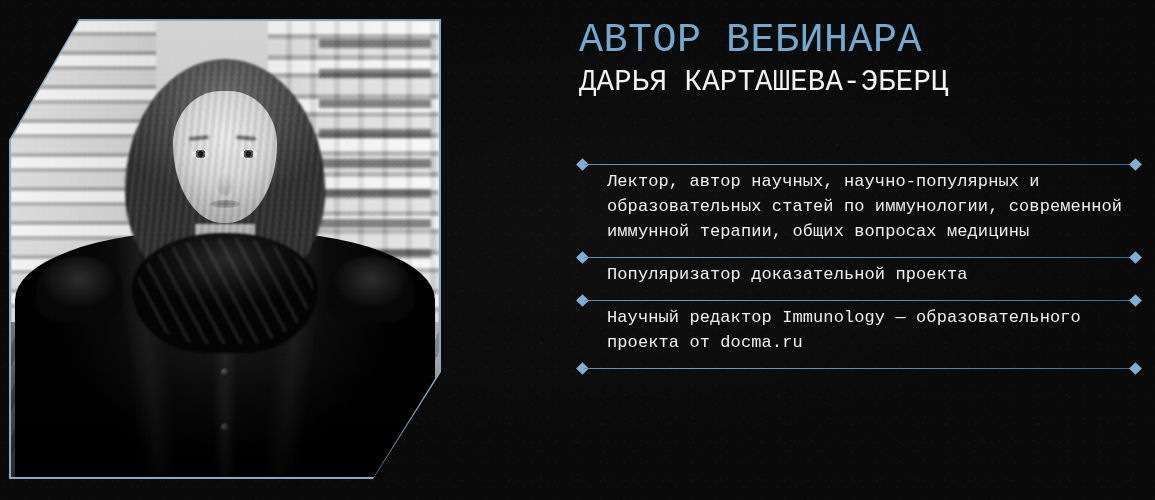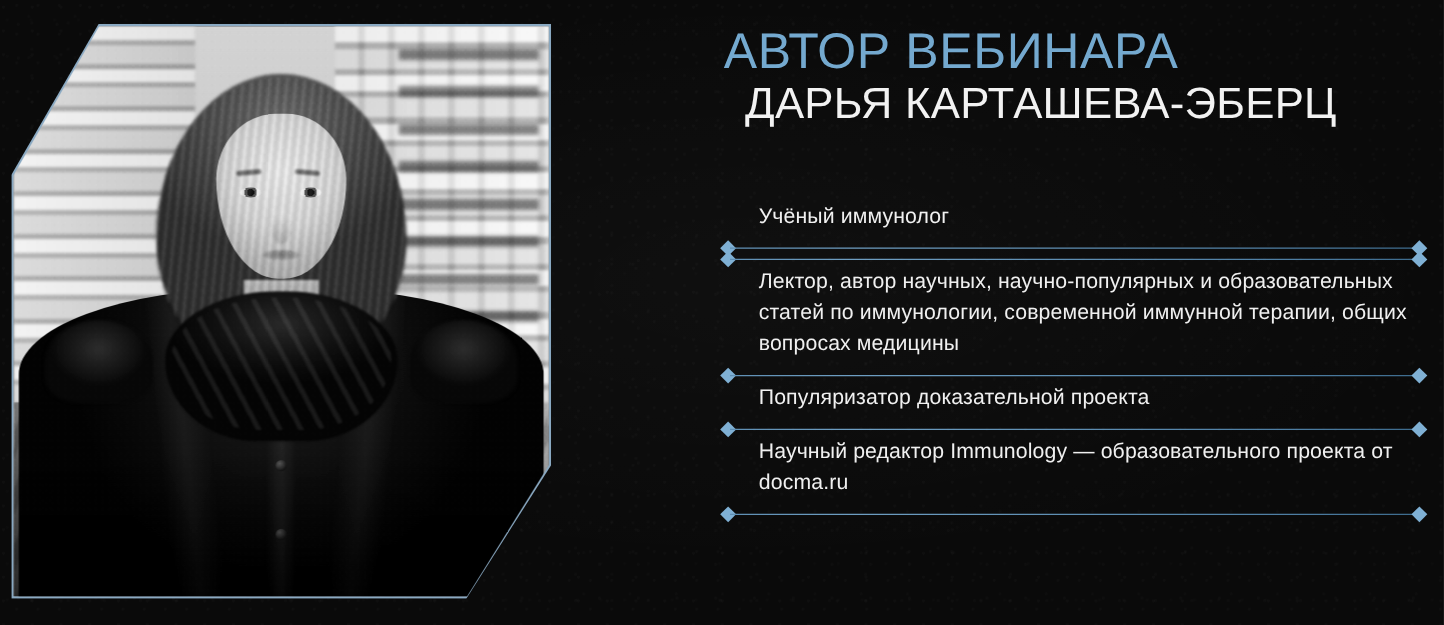--- a/index.html
+++ b/index.html
@@ -5,22 +5,22 @@
   html, body {
     margin: 0;
     padding: 0;
     background: #000;
   }
   #slide {
     position: relative;
     width: 1155px;
     height: 500px;
     overflow: hidden;
-    background: #404040;
-    font-family: Liberation Sans, sans-serif;
+    background: #0c4a6e;
+    font-family: Liberation Mono, monospace;
     -webkit-font-smoothing: antialiased;
   }
   
   #bg-texture {
     position: absolute;
     inset: 0;
     background-color: #0a0a0a;
     background-image:
       radial-gradient(circle at 12% 30%, rgba(60,60,60,.10) 0 1px, transparent 1.4px),
       radial-gradient(circle at 47% 72%, rgba(55,55,55,.10) 0 1px, transparent 1.4px),
@@ -303,23 +303,23 @@
     left: 1px;
     top: 18px;
     font-size: 40px;
     line-height: 46px;
     letter-spacing: .5px;
     color: #74a9cf;
     white-space: nowrap;
   }
   #subtitle {
     position: absolute;
-    left: 18px;
+    left: 1px;
     top: 66px;
-    font-size: 35px;
+    font-size: 29px;
     line-height: 34px;
     letter-spacing: .2px;
     color: #f2f2f2;
     white-space: nowrap;
   }
   #bullets {
     position: absolute;
     left: 0;
     top: 160px;
     width: 562px;
@@ -400,28 +400,20 @@
       <div class="ph" id="ph-desat"></div>
       <div class="ph" id="ph-grain"></div>
     </div>
   </div>
 
   <div id="content">
     <div id="title">АВТОР ВЕБИНАРА</div>
     <div id="subtitle">ДАРЬЯ КАРТАШЕВА-ЭБЕРЦ</div>
     <div id="bullets">
         <div class="bullet-item">
-          <div class="bullet-text">Учёный иммунолог</div>
-          <div class="sep">
-            <div class="sep-dot left"></div>
-            <div class="sep-line"></div>
-            <div class="sep-dot right"></div>
-          </div>
-        </div>
-        <div class="bullet-item">
           <div class="sep">
             <div class="sep-dot left"></div>
             <div class="sep-line"></div>
             <div class="sep-dot right"></div>
           </div>
         </div>
         <div class="bullet-item">
           <div class="bullet-text">Лектор, автор научных, научно-популярных и образовательных статей по иммунологии, современной иммунной терапии, общих вопросах медицины</div>
           <div class="sep">
             <div class="sep-dot left"></div>

